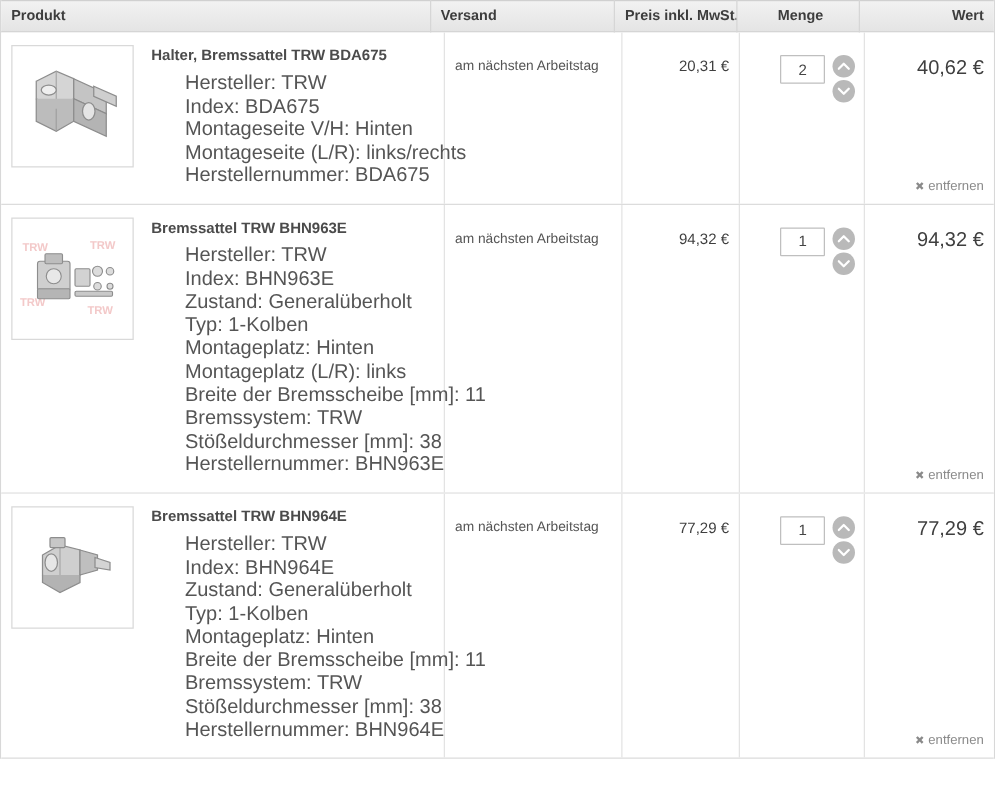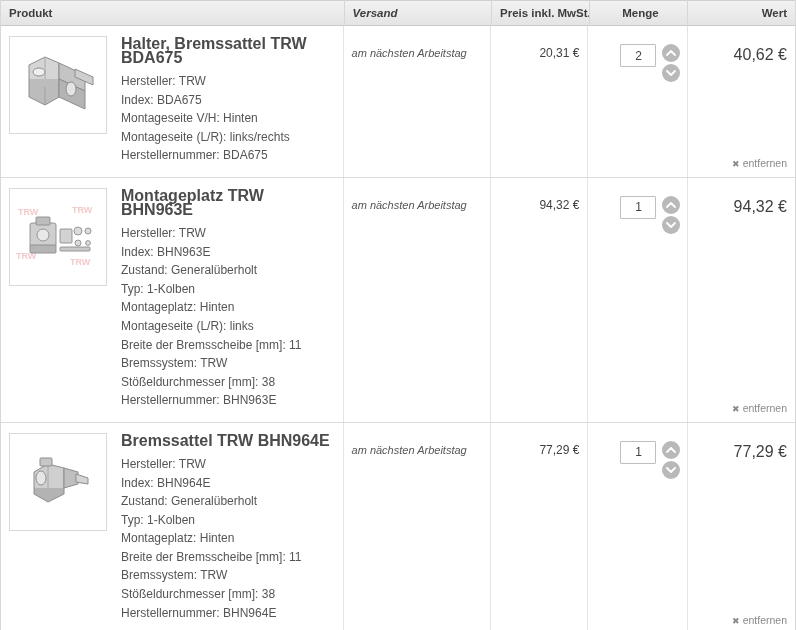--- a/index.html
+++ b/index.html
@@ -39,21 +39,21 @@
     height: 26px;
     line-height: 26px;
     border-right: 1px solid #d6d6d6;
     white-space: nowrap;
     overflow: hidden;
   }
   .cart-head .cell:last-child { border-right: none; }
 
   
   .col-produkt  { width: 355px; }
-  .col-versand  { width: 152px; font-style: italic; }
+  .col-versand  { width: 152px; }
   .col-preis    { width: 101px; text-align: right; }
   .col-menge    { width: 76px; margin-left: 24px; }
   .col-wert     { width: 110px; text-align: right; }
 
   
   .cart-row {
     display: flex;
     border-bottom: 1px solid #dcdcdc;
     background: #fff;
   }
@@ -75,29 +75,30 @@
     display: flex;
     align-items: center;
     justify-content: center;
     overflow: hidden;
   }
   .thumb svg { display: block; }
   .prod-text { padding-top: 1px; }
   .prod-title {
     color: #4b4b4b;
     font-weight: bold;
-    font-size: 16px;
+    font-size: 12px;
     margin-bottom: 7px;
     line-height: 14px;
   }
   .attr {
     line-height: 18.6px;
-    font-size: 12px;
+    font-size: 16px;
     color: #555;
     white-space: nowrap;
+    margin-left: 27px;
   }
   .ship {
     color: #555;
     font-size: 11px;
     padding-top: 11px;
   }
   .price {
     font-size: 12px;
     color: #3f3f3f;
     padding-top: 10px;
@@ -255,27 +256,27 @@
                 <circle cx="66" cy="34" r="4" fill="#dcdcdc"></circle>
                 <circle cx="76" cy="34" r="3" fill="#dcdcdc"></circle>
                 <circle cx="66" cy="46" r="3" fill="#dcdcdc"></circle>
                 <circle cx="76" cy="46" r="2.4" fill="#dcdcdc"></circle>
                 <rect x="48" y="50" width="30" height="4" rx="1" fill="#c9c9c9"></rect>
               </g>
             </g>
           </svg>
         </div>
         <div class="prod-text">
-          <div class="prod-title">Montageplatz TRW BHN963E</div>
+          <div class="prod-title">Bremssattel TRW BHN963E</div>
           <div class="attr">Hersteller: TRW</div>
           <div class="attr">Index: BHN963E</div>
           <div class="attr">Zustand: Generalüberholt</div>
           <div class="attr">Typ: 1-Kolben</div>
           <div class="attr">Montageplatz: Hinten</div>
-          <div class="attr">Montageseite (L/R): links</div>
+          <div class="attr">Montageplatz (L/R): links</div>
           <div class="attr">Breite der Bremsscheibe [mm]: 11</div>
           <div class="attr">Bremssystem: TRW</div>
           <div class="attr">Stößeldurchmesser [mm]: 38</div>
           <div class="attr">Herstellernummer: BHN963E</div>
         </div>
       </div>
     </div>
     <div class="cell col-versand">
       <div class="ship">am nächsten Arbeitstag</div>
     </div>

